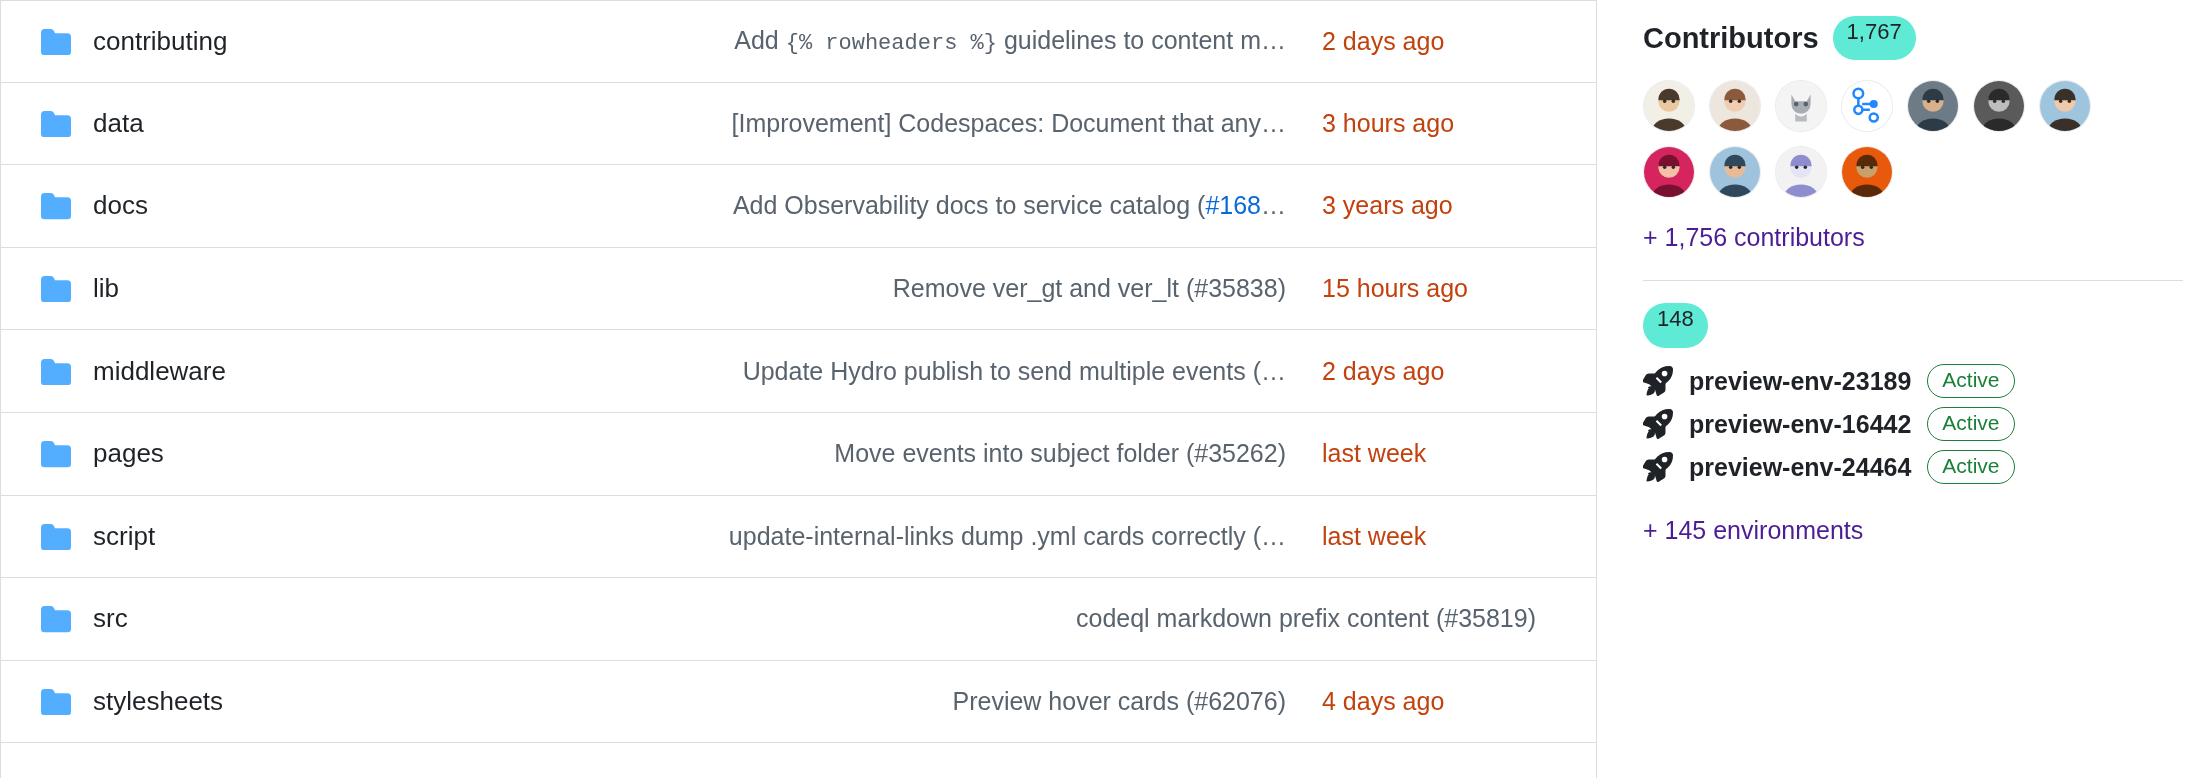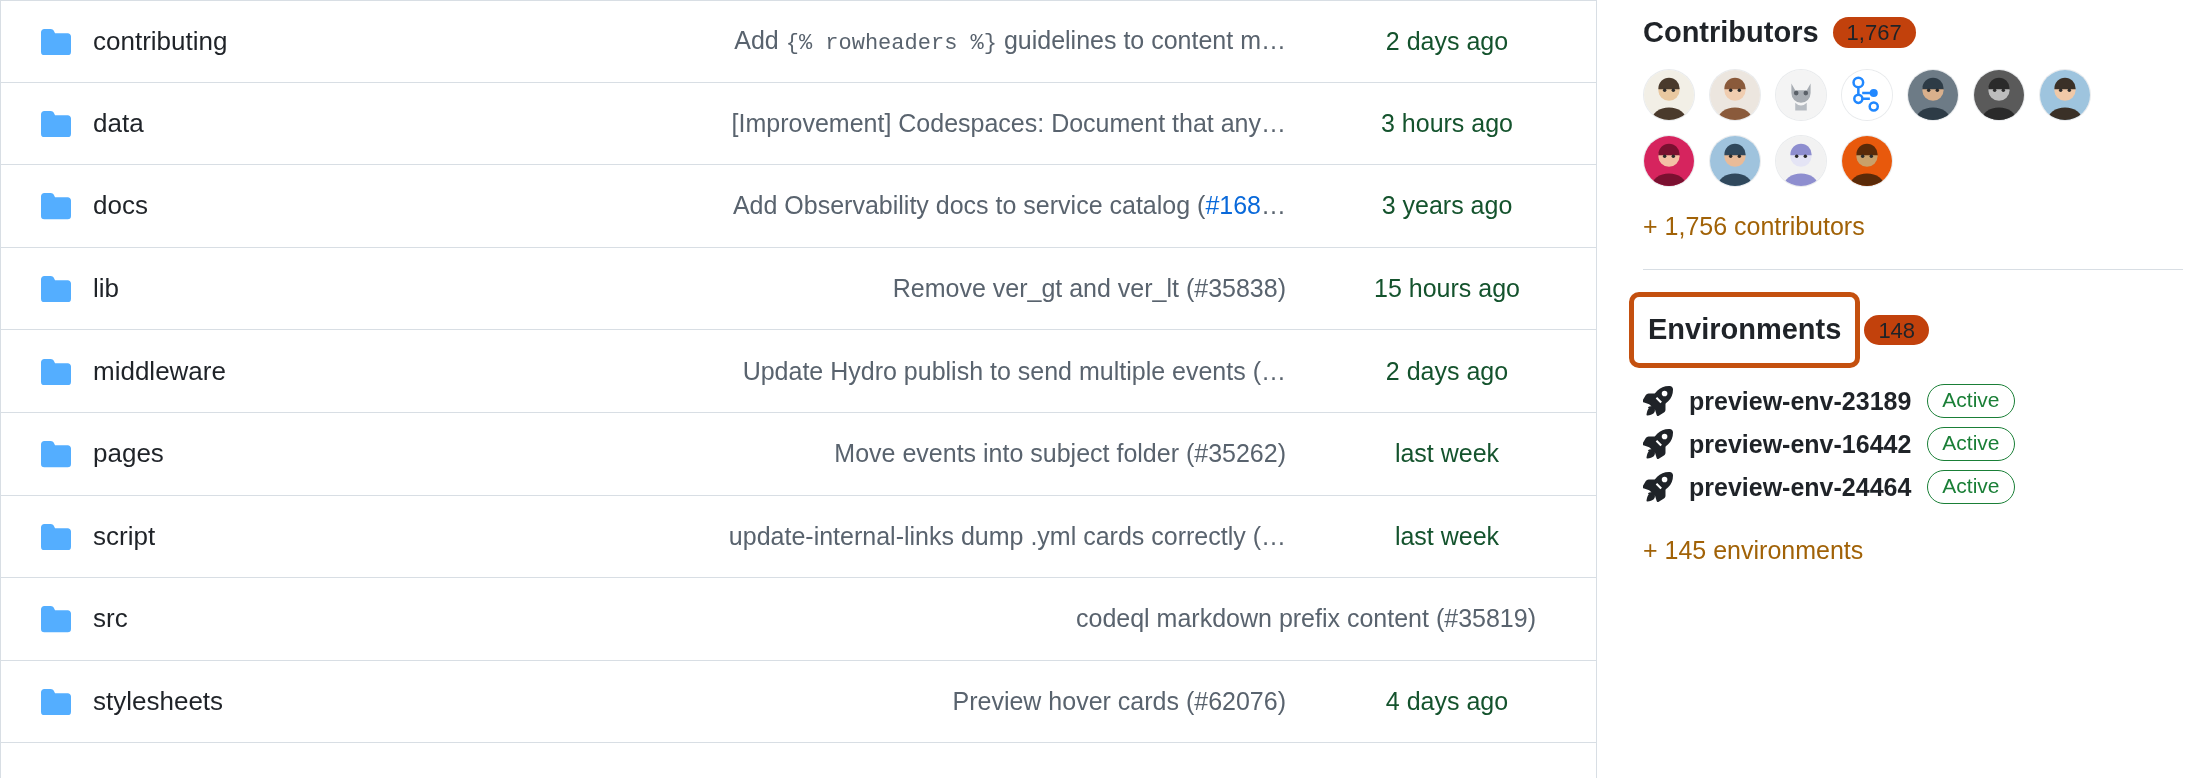--- a/index.html
+++ b/index.html
@@ -87,23 +87,23 @@
   .msg-text code {
     font-family: "Liberation Mono", monospace;
     font-size: 22px;
     color: #59636e;
   }
 
   .msg-text .pr-link { color: #0969da; }
 
   .cell-time {
     flex: 0 0 250px;
-    text-align: center;
+    text-align: left;
     font-size: 25px;
-    color: #14532d;
+    color: #c2410c;
     white-space: nowrap;
   }
 
   
   .sidebar {
     flex: 1 1 auto;
     height: 778px;
     padding: 16px 0 0 46px;
     position: relative;
   }
@@ -115,24 +115,24 @@
   }
 
   .section-title {
     font-size: 29px;
     font-weight: bold;
     color: #1f2328;
     line-height: 1.15;
   }
 
   .count-pill {
-    background: #c2410c;
+    background: #5eead4;
     color: #1f2328;
     border-radius: 24px;
-    padding: 3px 14px 1px 14px;
+    padding: 3px 14px 15px 14px;
     font-size: 22px;
     line-height: 1.2;
   }
 
   
   .highlight-box {
     border: 5px solid #c4500f;
     border-radius: 10px;
     padding: 16px 14px 16px 14px;
     margin-left: -14px;
@@ -164,21 +164,21 @@
     flex: 0 0 auto;
     background: #f6f8fa;
     border: 1px solid rgba(27,31,36,0.06);
   }
   .avatar svg { display: block; width: 100%; height: 100%; }
 
   .link-more {
     display: block;
     margin-top: 24px;
     font-size: 25px;
-    color: #a16207;
+    color: #4c1d95;
     text-decoration: none;
     line-height: 1.2;
   }
 
   .divider {
     height: 1px;
     background: #d8dee4;
     margin: 28px 0 0 0;
     width: 540px;
   }
@@ -455,23 +455,20 @@
           </span>
         </div>
 
       <a class="link-more" href="#">+ 1,756 contributors</a>
     </section>
 
     <div class="divider"></div>
 
     <section style="margin-top:22px;">
       <div class="heading-row-env">
-        <span class="highlight-box">
-          <span class="section-title">Environments</span>
-        </span>
         <span class="count-pill">148</span>
       </div>
 
       <div class="env-list" id="env-list">
           <div class="env-row">
             <span class="rocket-icon"><svg viewBox="0 0 16 16" xmlns="http://www.w3.org/2000/svg" aria-hidden="true">
                 <path fill="#1f2328" d="M14.064 0h.186C15.216 0 16 .784 16 1.75v.186a8.752 8.752 0 01-2.564 6.186l-.458.459c-.314.314-.641.616-.979.904v3.207c0 .608-.315 1.172-.833 1.49l-2.774 1.707a.75.75 0 01-1.11-.418l-.954-3.102a1.214 1.214 0 01-.145-.125L3.443 9.814a1.214 1.214 0 01-.125-.145L.216 8.715a.75.75 0 01-.418-1.11l1.707-2.774A1.75 1.75 0 013 4h3.206c.288-.338.59-.665.904-.979l.459-.458A8.75 8.75 0 0113.755 0h.309zm-3.955 8.45l-2.56-2.56a20.9 20.9 0 00-.763.802l2.52 2.52c.268-.245.537-.5.803-.762zM11.5 5.5a1.5 1.5 0 100-3 1.5 1.5 0 000 3zM2.62 11.38c.86-.86 2.26-.86 3.12 0 .86.86.86 2.26 0 3.12-.64.64-2.16 1.02-3.41 1.18a.4.4 0 01-.45-.45c.16-1.25.54-2.77 1.18-3.41l-.44-.44z"></path>
               </svg></span>
             <span class="env-name">preview-env-23189</span>
             <span class="env-badge">Active</span>

